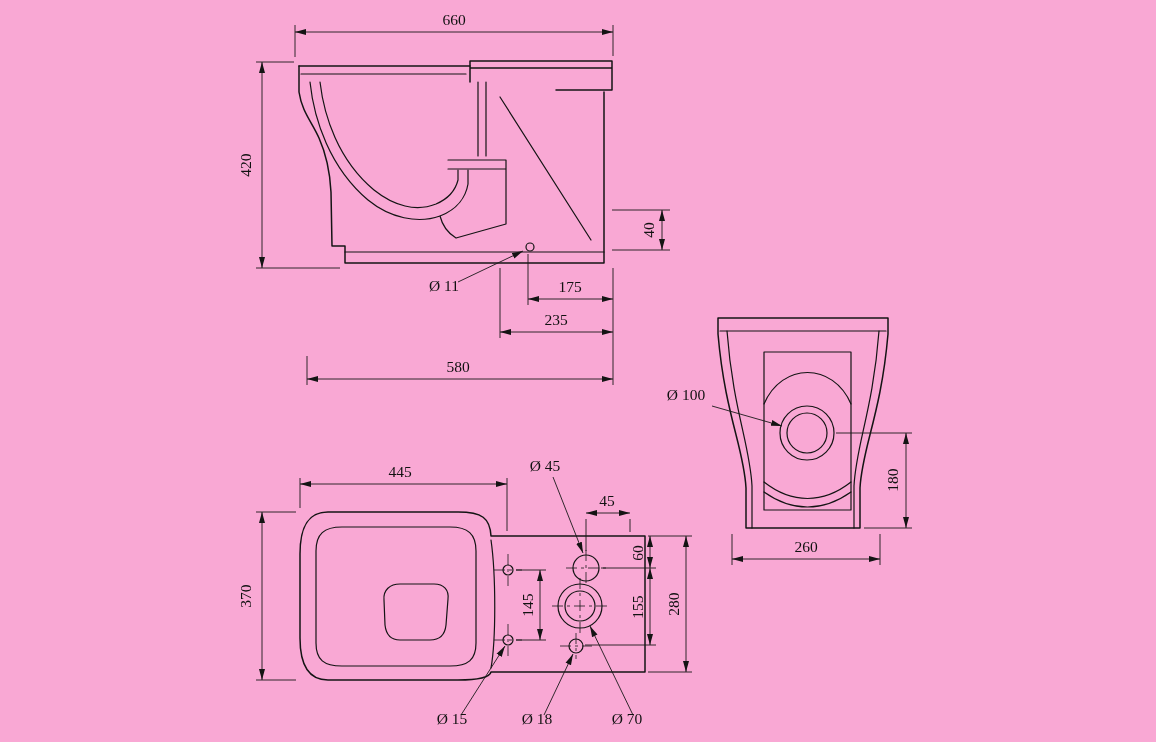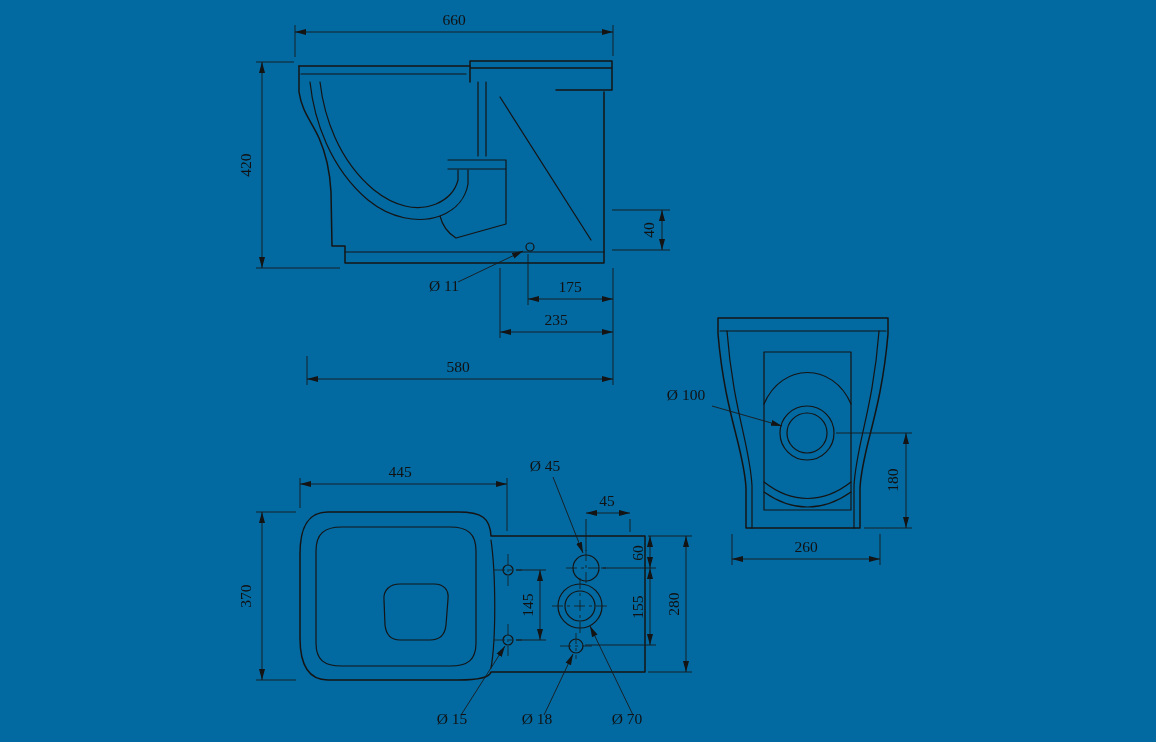--- a/index.html
+++ b/index.html
@@ -1,16 +1,16 @@
 <!DOCTYPE html>
 <html><head>
 <meta charset="utf-8">
 <style>
   html,body{margin:0;padding:0;background:#ffffff;}
-  .stage{width:1156px;height:742px;position:relative;background:#0369a1;overflow:hidden;}
+  .stage{width:1156px;height:742px;position:relative;background:#f9a8d4;overflow:hidden;}
   svg{display:block;}
   .ol{fill:none;stroke:#141414;stroke-width:1.5;stroke-linejoin:round;stroke-linecap:round;}
   .il{fill:none;stroke:#141414;stroke-width:1.2;stroke-linejoin:round;stroke-linecap:round;}
   .dl{fill:none;stroke:#1a1a1a;stroke-width:0.9;}
   .cl{fill:none;stroke:#1a1a1a;stroke-width:0.8;stroke-dasharray:11 4 3 4;}
   .dim{font-family:"Liberation Serif","DejaVu Serif",serif;font-size:15.5px;fill:#111;text-anchor:middle;}
 </style>
 </head>
 <body>
 

